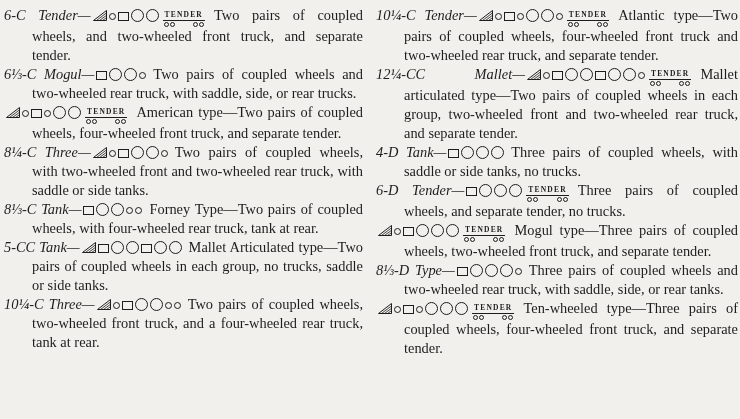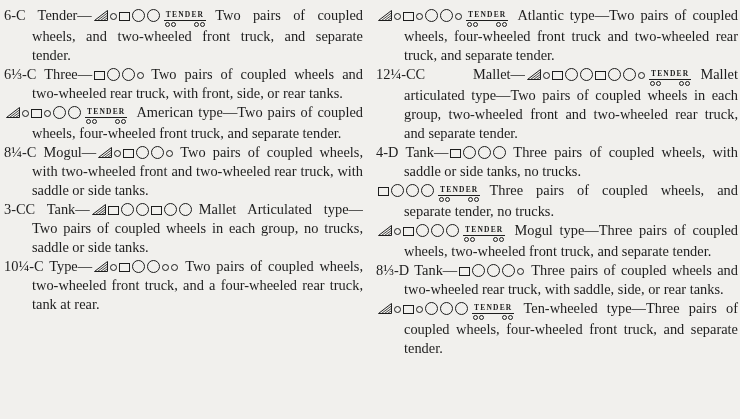--- a/index.html
+++ b/index.html
@@ -14,21 +14,21 @@
     overflow:hidden;
   }
   .col{position:absolute;top:6px;}
   .col-left{left:4px;width:359px;}
   .col-right{left:376px;width:362px;}
   .entry{
     text-align:justify;
     padding-left:28px;
     text-indent:-28px;
   }
-  .lbl{white-space:nowrap;}
+  .lbl{white-space:nowrap;font-style:italic;}
   .diagram{margin:0 2px 0 1px;white-space:nowrap;text-indent:0;}
   .desc{margin-left:4px;}
   
   .sh{display:inline-block;box-sizing:border-box;}
   .driver{width:13px;height:13px;border:1px solid #1d1d1d;border-radius:50%;vertical-align:-2px;margin:0 1px;background:transparent;}
   .truck{width:7px;height:7px;border:1px solid #1d1d1d;border-radius:50%;vertical-align:0;margin:0 1px;}
   .cyl{width:11px;height:9px;border:1px solid #1d1d1d;vertical-align:-1px;margin:0 1px;}
   .pilot{vertical-align:-1px;margin:0 1px;line-height:0;}
   
   .tender{
@@ -56,57 +56,58 @@
             </svg></span><span class="sh truck"></span><span class="sh cyl"></span><span class="sh driver"></span><span class="sh driver"></span><span class="tender"><span class="tender-word">TENDER</span><span class="tender-wheels">
               <span class="twp">
                 <span class="tw"></span>
                 <span class="tw"></span>
               </span>
               <span class="twp">
                 <span class="tw"></span>
                 <span class="tw"></span>
               </span>
             </span></span></span><span class="desc">Two pairs of coupled wheels, and two-wheeled front truck, and separate tender.</span></div>
-      <div class="entry"><span class="lbl">6⅓-C Three—</span><span class="diagram"><span class="sh cyl"></span><span class="sh driver"></span><span class="sh driver"></span><span class="sh truck"></span></span><span class="desc">Two pairs of coupled wheels and two-wheeled rear truck, with front, side, or rear tanks.</span></div>
+      <div class="entry"><span class="lbl">6⅓-C Mogul—</span><span class="diagram"><span class="sh cyl"></span><span class="sh driver"></span><span class="sh driver"></span><span class="sh truck"></span></span><span class="desc">Two pairs of coupled wheels and two-wheeled rear truck, with saddle, side, or rear trucks.</span></div>
       <div class="entry"><span class="diagram"><span class="sh pilot"><svg width="14" height="11" viewBox="0 0 14 11">
               <polygon points="0.5,10.5 13.5,10.5 13.5,0.5" fill="none" stroke="#1d1d1d" stroke-width="1"></polygon>
               <line x1="3.5" y1="10.5" x2="13.5" y2="2.9" stroke="#1d1d1d" stroke-width="0.8"></line>
               <line x1="6.5" y1="10.5" x2="13.5" y2="5.3" stroke="#1d1d1d" stroke-width="0.8"></line>
               <line x1="9.5" y1="10.5" x2="13.5" y2="7.7" stroke="#1d1d1d" stroke-width="0.8"></line>
             </svg></span><span class="sh truck"></span><span class="sh cyl"></span><span class="sh truck"></span><span class="sh driver"></span><span class="sh driver"></span><span class="tender"><span class="tender-word">TENDER</span><span class="tender-wheels">
               <span class="twp">
                 <span class="tw"></span>
                 <span class="tw"></span>
               </span>
               <span class="twp">
                 <span class="tw"></span>
                 <span class="tw"></span>
               </span>
             </span></span></span><span class="desc">American type—Two pairs of coupled wheels, four-wheeled front truck, and separate tender.</span></div>
-      <div class="entry"><span class="lbl">8¼-C Mogul—</span><span class="diagram"><span class="sh pilot"><svg width="14" height="11" viewBox="0 0 14 11">
+      <div class="entry"><span class="lbl">8¼-C Three—</span><span class="diagram"><span class="sh pilot"><svg width="14" height="11" viewBox="0 0 14 11">
               <polygon points="0.5,10.5 13.5,10.5 13.5,0.5" fill="none" stroke="#1d1d1d" stroke-width="1"></polygon>
               <line x1="3.5" y1="10.5" x2="13.5" y2="2.9" stroke="#1d1d1d" stroke-width="0.8"></line>
               <line x1="6.5" y1="10.5" x2="13.5" y2="5.3" stroke="#1d1d1d" stroke-width="0.8"></line>
               <line x1="9.5" y1="10.5" x2="13.5" y2="7.7" stroke="#1d1d1d" stroke-width="0.8"></line>
             </svg></span><span class="sh truck"></span><span class="sh cyl"></span><span class="sh driver"></span><span class="sh driver"></span><span class="sh truck"></span></span><span class="desc">Two pairs of coupled wheels, with two-wheeled front and two-wheeled rear truck, with saddle or side tanks.</span></div>
-      <div class="entry"><span class="lbl">3-CC Tank—</span><span class="diagram"><span class="sh pilot"><svg width="14" height="11" viewBox="0 0 14 11">
+      <div class="entry"><span class="lbl">8⅓-C Tank—</span><span class="diagram"><span class="sh cyl"></span><span class="sh driver"></span><span class="sh driver"></span><span class="sh truck"></span><span class="sh truck"></span></span><span class="desc">Forney Type—Two pairs of coupled wheels, with four-wheeled rear truck, tank at rear.</span></div>
+      <div class="entry"><span class="lbl">5-CC Tank—</span><span class="diagram"><span class="sh pilot"><svg width="14" height="11" viewBox="0 0 14 11">
               <polygon points="0.5,10.5 13.5,10.5 13.5,0.5" fill="none" stroke="#1d1d1d" stroke-width="1"></polygon>
               <line x1="3.5" y1="10.5" x2="13.5" y2="2.9" stroke="#1d1d1d" stroke-width="0.8"></line>
               <line x1="6.5" y1="10.5" x2="13.5" y2="5.3" stroke="#1d1d1d" stroke-width="0.8"></line>
               <line x1="9.5" y1="10.5" x2="13.5" y2="7.7" stroke="#1d1d1d" stroke-width="0.8"></line>
             </svg></span><span class="sh cyl"></span><span class="sh driver"></span><span class="sh driver"></span><span class="sh cyl"></span><span class="sh driver"></span><span class="sh driver"></span></span><span class="desc">Mallet Articulated type—Two pairs of coupled wheels in each group, no trucks, saddle or side tanks.</span></div>
-      <div class="entry"><span class="lbl">10¼-C Type—</span><span class="diagram"><span class="sh pilot"><svg width="14" height="11" viewBox="0 0 14 11">
+      <div class="entry"><span class="lbl">10¼-C Three—</span><span class="diagram"><span class="sh pilot"><svg width="14" height="11" viewBox="0 0 14 11">
               <polygon points="0.5,10.5 13.5,10.5 13.5,0.5" fill="none" stroke="#1d1d1d" stroke-width="1"></polygon>
               <line x1="3.5" y1="10.5" x2="13.5" y2="2.9" stroke="#1d1d1d" stroke-width="0.8"></line>
               <line x1="6.5" y1="10.5" x2="13.5" y2="5.3" stroke="#1d1d1d" stroke-width="0.8"></line>
               <line x1="9.5" y1="10.5" x2="13.5" y2="7.7" stroke="#1d1d1d" stroke-width="0.8"></line>
             </svg></span><span class="sh truck"></span><span class="sh cyl"></span><span class="sh driver"></span><span class="sh driver"></span><span class="sh truck"></span><span class="sh truck"></span></span><span class="desc">Two pairs of coupled wheels, two-wheeled front truck, and a four-wheeled rear truck, tank at rear.</span></div>
     </div>
   <div class="col col-right">
-      <div class="entry"><span class="diagram"><span class="sh pilot"><svg width="14" height="11" viewBox="0 0 14 11">
+      <div class="entry"><span class="lbl">10¼-C Tender—</span><span class="diagram"><span class="sh pilot"><svg width="14" height="11" viewBox="0 0 14 11">
               <polygon points="0.5,10.5 13.5,10.5 13.5,0.5" fill="none" stroke="#1d1d1d" stroke-width="1"></polygon>
               <line x1="3.5" y1="10.5" x2="13.5" y2="2.9" stroke="#1d1d1d" stroke-width="0.8"></line>
               <line x1="6.5" y1="10.5" x2="13.5" y2="5.3" stroke="#1d1d1d" stroke-width="0.8"></line>
               <line x1="9.5" y1="10.5" x2="13.5" y2="7.7" stroke="#1d1d1d" stroke-width="0.8"></line>
             </svg></span><span class="sh truck"></span><span class="sh cyl"></span><span class="sh truck"></span><span class="sh driver"></span><span class="sh driver"></span><span class="sh truck"></span><span class="tender"><span class="tender-word">TENDER</span><span class="tender-wheels">
               <span class="twp">
                 <span class="tw"></span>
                 <span class="tw"></span>
               </span>
               <span class="twp">
@@ -123,21 +124,21 @@
               <span class="twp">
                 <span class="tw"></span>
                 <span class="tw"></span>
               </span>
               <span class="twp">
                 <span class="tw"></span>
                 <span class="tw"></span>
               </span>
             </span></span></span><span class="desc">Mallet articulated type—Two pairs of coupled wheels in each group, two-wheeled front and two-wheeled rear truck, and separate tender.</span></div>
       <div class="entry"><span class="lbl">4-D Tank—</span><span class="diagram"><span class="sh cyl"></span><span class="sh driver"></span><span class="sh driver"></span><span class="sh driver"></span></span><span class="desc">Three pairs of coupled wheels, with saddle or side tanks, no trucks.</span></div>
-      <div class="entry"><span class="diagram"><span class="sh cyl"></span><span class="sh driver"></span><span class="sh driver"></span><span class="sh driver"></span><span class="tender"><span class="tender-word">TENDER</span><span class="tender-wheels">
+      <div class="entry"><span class="lbl">6-D Tender—</span><span class="diagram"><span class="sh cyl"></span><span class="sh driver"></span><span class="sh driver"></span><span class="sh driver"></span><span class="tender"><span class="tender-word">TENDER</span><span class="tender-wheels">
               <span class="twp">
                 <span class="tw"></span>
                 <span class="tw"></span>
               </span>
               <span class="twp">
                 <span class="tw"></span>
                 <span class="tw"></span>
               </span>
             </span></span></span><span class="desc">Three pairs of coupled wheels, and separate tender, no trucks.</span></div>
       <div class="entry"><span class="diagram"><span class="sh pilot"><svg width="14" height="11" viewBox="0 0 14 11">
@@ -148,21 +149,21 @@
             </svg></span><span class="sh truck"></span><span class="sh cyl"></span><span class="sh driver"></span><span class="sh driver"></span><span class="sh driver"></span><span class="tender"><span class="tender-word">TENDER</span><span class="tender-wheels">
               <span class="twp">
                 <span class="tw"></span>
                 <span class="tw"></span>
               </span>
               <span class="twp">
                 <span class="tw"></span>
                 <span class="tw"></span>
               </span>
             </span></span></span><span class="desc">Mogul type—Three pairs of coupled wheels, two-wheeled front truck, and separate tender.</span></div>
-      <div class="entry"><span class="lbl">8⅓-D Tank—</span><span class="diagram"><span class="sh cyl"></span><span class="sh driver"></span><span class="sh driver"></span><span class="sh driver"></span><span class="sh truck"></span></span><span class="desc">Three pairs of coupled wheels and two-wheeled rear truck, with saddle, side, or rear tanks.</span></div>
+      <div class="entry"><span class="lbl">8⅓-D Type—</span><span class="diagram"><span class="sh cyl"></span><span class="sh driver"></span><span class="sh driver"></span><span class="sh driver"></span><span class="sh truck"></span></span><span class="desc">Three pairs of coupled wheels and two-wheeled rear truck, with saddle, side, or rear tanks.</span></div>
       <div class="entry"><span class="diagram"><span class="sh pilot"><svg width="14" height="11" viewBox="0 0 14 11">
               <polygon points="0.5,10.5 13.5,10.5 13.5,0.5" fill="none" stroke="#1d1d1d" stroke-width="1"></polygon>
               <line x1="3.5" y1="10.5" x2="13.5" y2="2.9" stroke="#1d1d1d" stroke-width="0.8"></line>
               <line x1="6.5" y1="10.5" x2="13.5" y2="5.3" stroke="#1d1d1d" stroke-width="0.8"></line>
               <line x1="9.5" y1="10.5" x2="13.5" y2="7.7" stroke="#1d1d1d" stroke-width="0.8"></line>
             </svg></span><span class="sh truck"></span><span class="sh cyl"></span><span class="sh truck"></span><span class="sh driver"></span><span class="sh driver"></span><span class="sh driver"></span><span class="tender"><span class="tender-word">TENDER</span><span class="tender-wheels">
               <span class="twp">
                 <span class="tw"></span>
                 <span class="tw"></span>
               </span>

